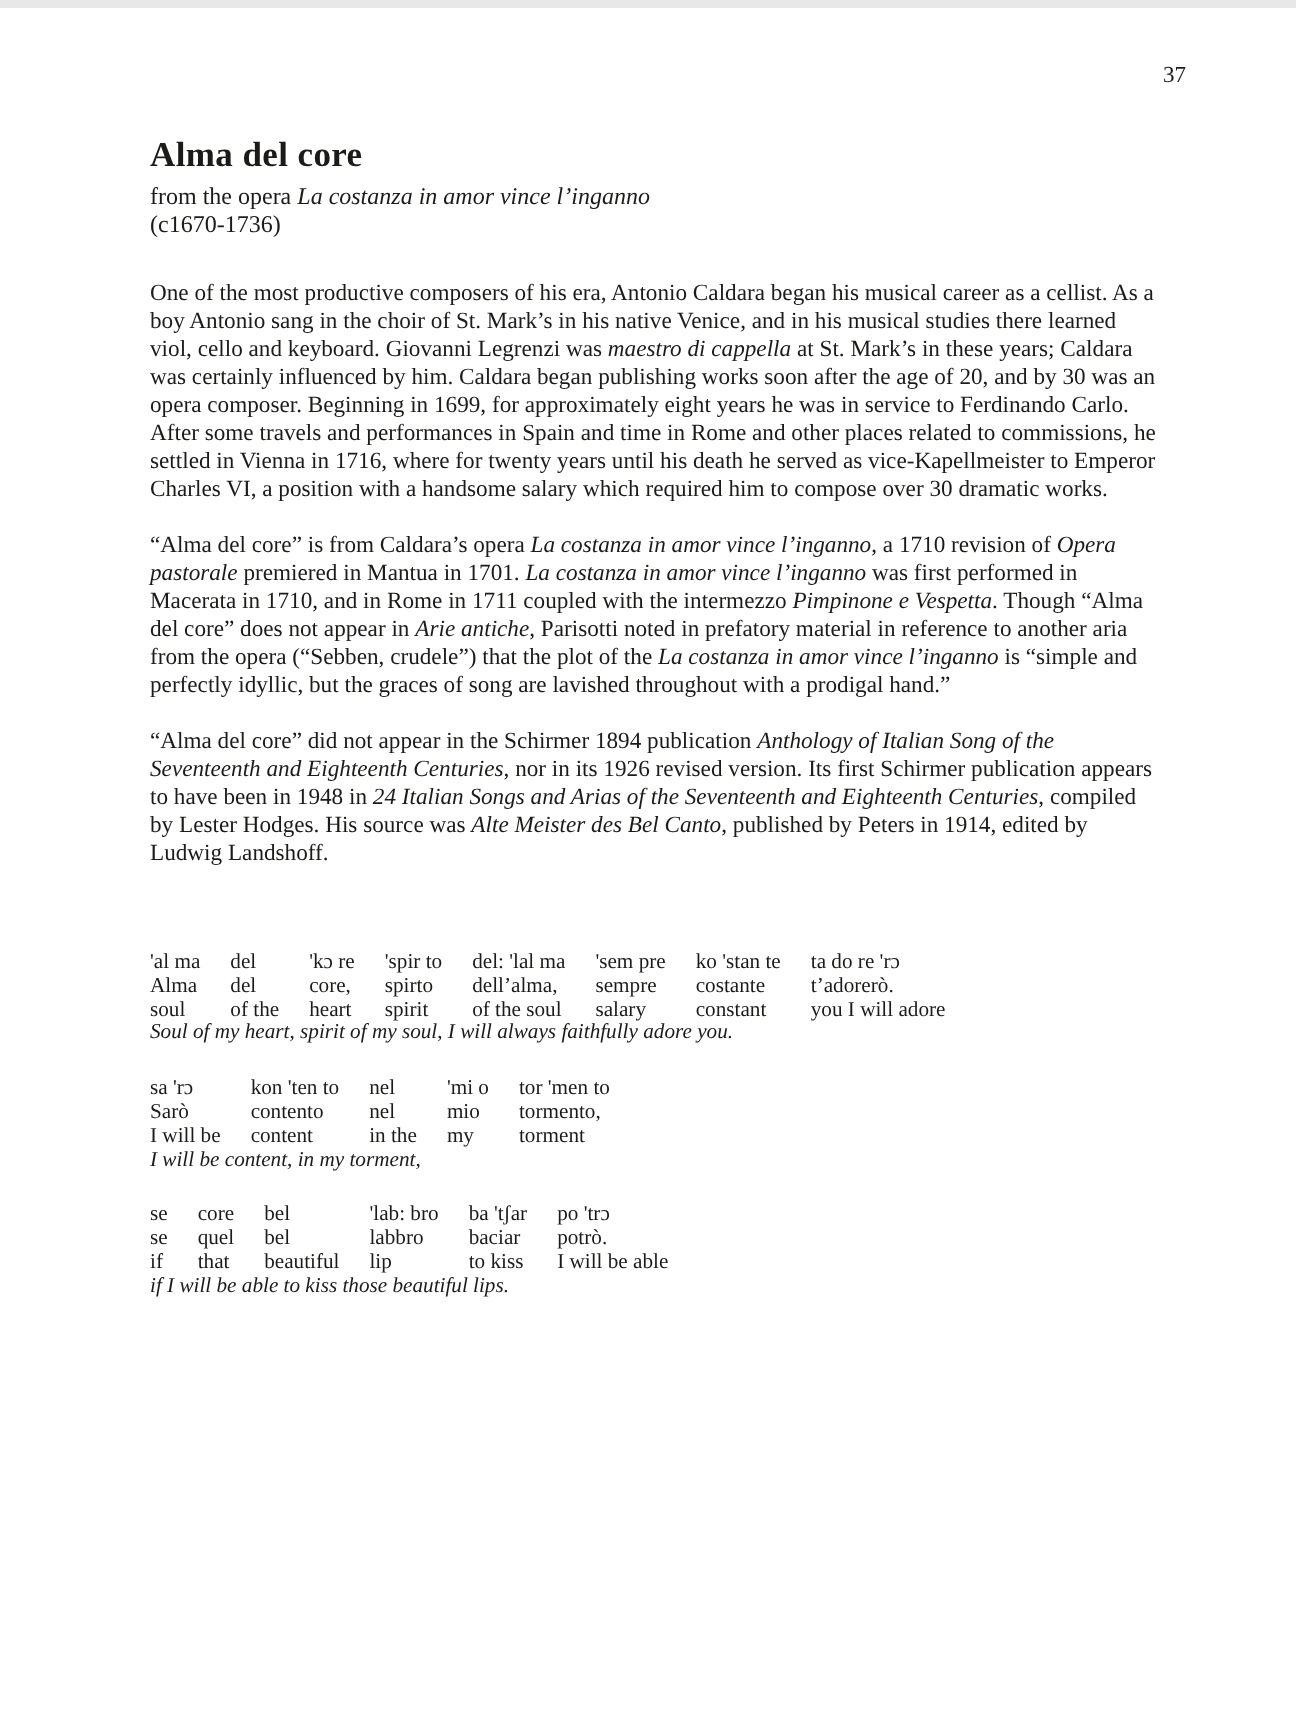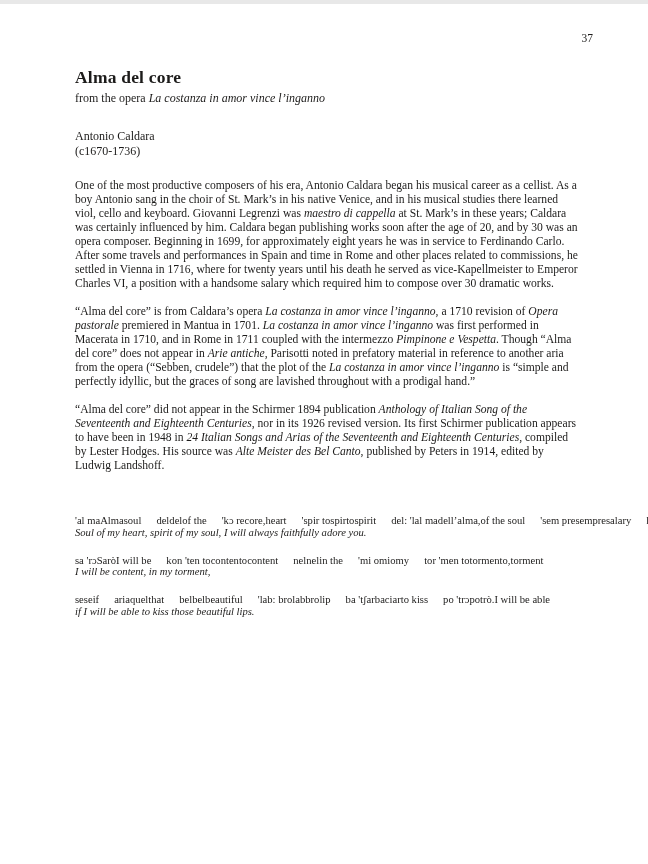--- a/index.html
+++ b/index.html
@@ -53,20 +53,21 @@
     margin-top: 42px;
     font-size: 10.6px;
   }
   .gloss-line { margin-bottom: 16px; }
   .word-row {
     display: flex;
     align-items: flex-start;
   }
   .word-col {
     display: flex;
+    flex-direction: column;
     margin-right: 15px;
     line-height: 11.8px;
     white-space: nowrap;
   }
   .w-italian { font-weight: normal; }
   .idiomatic {
     font-style: italic;
     line-height: 11.8px;
   }
 </style>
@@ -74,21 +75,20 @@
 <body>
 
 <div class="page">
 
   <div class="page-number">37</div>
 
   <h1 class="title">Alma del core</h1>
 
   <div class="subtitle"><span>from the opera </span><i>La costanza in amor vince l’inganno</i></div>
 
-  <div class="composer">Antonio Caldara</div>
   <div class="dates">(c1670-1736)</div>
 
   <p class="body-para first"><span>One of the most productive composers of his era, Antonio Caldara began his musical career as a cellist. As a boy Antonio sang in the choir of St. Mark’s in his native Venice, and in his musical studies there learned viol, cello and keyboard. Giovanni Legrenzi was </span><i>maestro di cappella</i><span> at St. Mark’s in these years; Caldara was certainly influenced by him. Caldara began publishing works soon after the age of 20, and by 30 was an opera composer. Beginning in 1699, for approximately eight years he was in service to Ferdinando Carlo. After some travels and performances in Spain and time in Rome and other places related to commissions, he settled in Vienna in 1716, where for twenty years until his death he served as vice-Kapellmeister to Emperor Charles VI, a position with a handsome salary which required him to compose over 30 dramatic works.</span></p>
   <p class="body-para"><span>“Alma del core” is from Caldara’s opera </span><i>La costanza in amor vince l’inganno</i><span>, a 1710 revision of </span><i>Opera pastorale</i><span> premiered in Mantua in 1701. </span><i>La costanza in amor vince l’inganno</i><span> was first performed in Macerata in 1710, and in Rome in 1711 coupled with the intermezzo </span><i>Pimpinone e Vespetta</i><span>. Though “Alma del core” does not appear in </span><i>Arie antiche</i><span>, Parisotti noted in prefatory material in reference to another aria from the opera (“Sebben, crudele”) that the plot of the </span><i>La costanza in amor vince l’inganno</i><span> is “simple and perfectly idyllic, but the graces of song are lavished throughout with a prodigal hand.”</span></p>
   <p class="body-para"><span>“Alma del core” did not appear in the Schirmer 1894 publication </span><i>Anthology of Italian Song of the Seventeenth and Eighteenth Centuries</i><span>, nor in its 1926 revised version. Its first Schirmer publication appears to have been in 1948 in </span><i>24 Italian Songs and Arias of the Seventeenth and Eighteenth Centuries</i><span>, compiled by Lester Hodges. His source was </span><i>Alte Meister des Bel Canto</i><span>, published by Peters in 1914, edited by Ludwig Landshoff.</span></p>
 
   <div class="gloss-section">
 
     <div class="gloss-line">
       <div class="word-row">
@@ -168,21 +168,21 @@
     </div>
 
     <div class="gloss-line">
       <div class="word-row">
           <span class="word-col">
             <span class="w-ipa">se</span>
             <span class="w-italian">se</span>
             <span class="w-gloss">if</span>
           </span>
           <span class="word-col">
-            <span class="w-ipa">aria</span>
+            <span class="w-ipa">core</span>
             <span class="w-italian">quel</span>
             <span class="w-gloss">that</span>
           </span>
           <span class="word-col">
             <span class="w-ipa">bel</span>
             <span class="w-italian">bel</span>
             <span class="w-gloss">beautiful</span>
           </span>
           <span class="word-col">
             <span class="w-ipa">'lab: bro</span>

